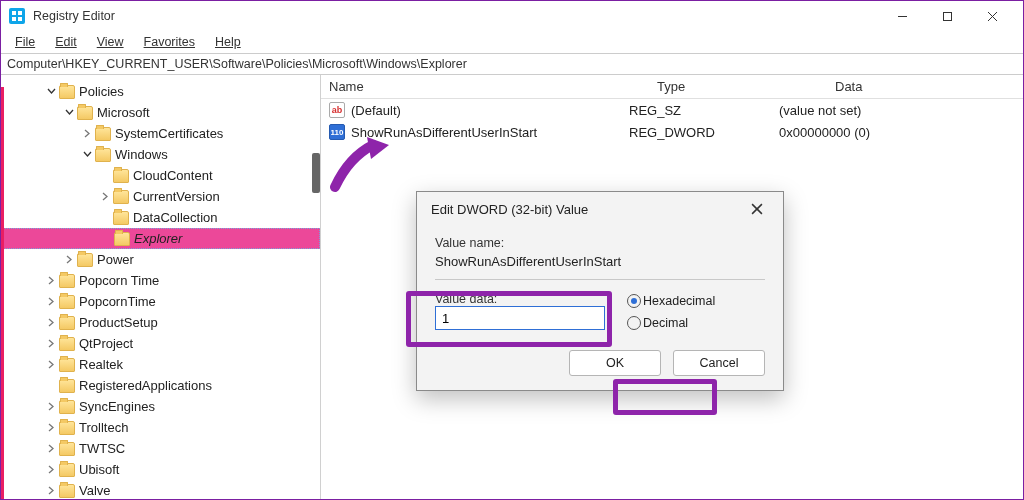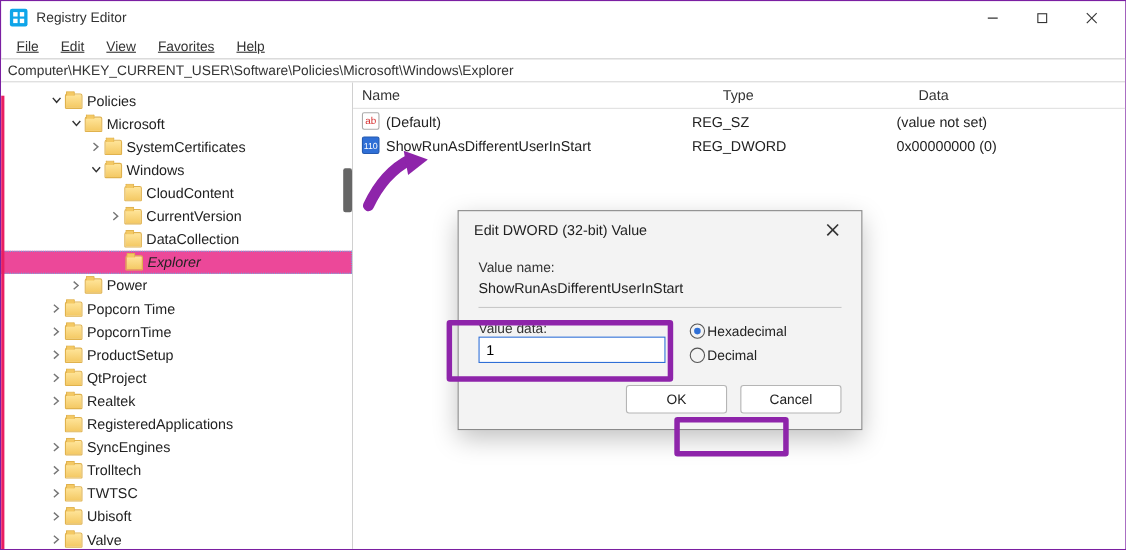--- a/index.html
+++ b/index.html
@@ -40,22 +40,22 @@
   .list { flex: 1; background: #fff; font-size: 13px; color: #222; position: relative; }
   .list .cols { display: flex; border-bottom: 1px solid #e0e0e0; height: 24px; align-items: center; font-size: 13px; color: #333; gap: 28px; }
   .list .cols .col { padding: 0 8px; }
   .list .cols .col.name { width: 300px; }
   .list .cols .col.type { width: 150px; }
   .list .cols .col.data { flex: 1; }
   .list .row { display: flex; align-items: center; height: 22px; }
   .list .row .cell { padding: 0 8px; display: flex; align-items: center; }
   .list .row .cell.name { width: 300px; }
   .list .row .cell.type { width: 150px; }
-  .list .row .cell.data { flex: 1; margin-left: 36px; }
-  .val-icon { width: 16px; height: 16px; margin-right: 6px; border: 1px solid #aaa; border-radius: 2px; display: inline-flex; align-items: center; justify-content: center; font-size: 9px; font-weight: normal; }
+  .list .row .cell.data { flex: 1; }
+  .val-icon { width: 16px; height: 16px; margin-right: 6px; border: 1px solid #aaa; border-radius: 2px; display: inline-flex; align-items: center; justify-content: center; font-size: 9px; font-weight: bold; }
   .val-icon.str { background: #fff; color: #d62f2f; }
   .val-icon.dw  { background: #2f6fd6; color: #fff; border-color:#255ab0; font-size:8px;}
 
   
   .dialog { position: absolute; left: 415px; top: 190px; width: 368px; background: #f3f3f3; border: 1px solid #8a8a8a; border-radius: 0; box-shadow: 0 8px 22px rgba(0,0,0,0.25); font-size: 12.5px; color: #222; }
   .dialog .dlg-title { height: 34px; display: flex; align-items: center; padding: 0 14px; font-size: 13px; }
   .dialog .dlg-title .spacer { flex: 1; }
   .dialog .dlg-close { width: 24px; height: 24px; display: flex; align-items: center; justify-content: center; }
   .dialog .dlg-body { padding: 8px 18px 14px 18px; }
   .dialog .lbl { font-size: 12.5px; color: #333; margin-top: 2px;}

